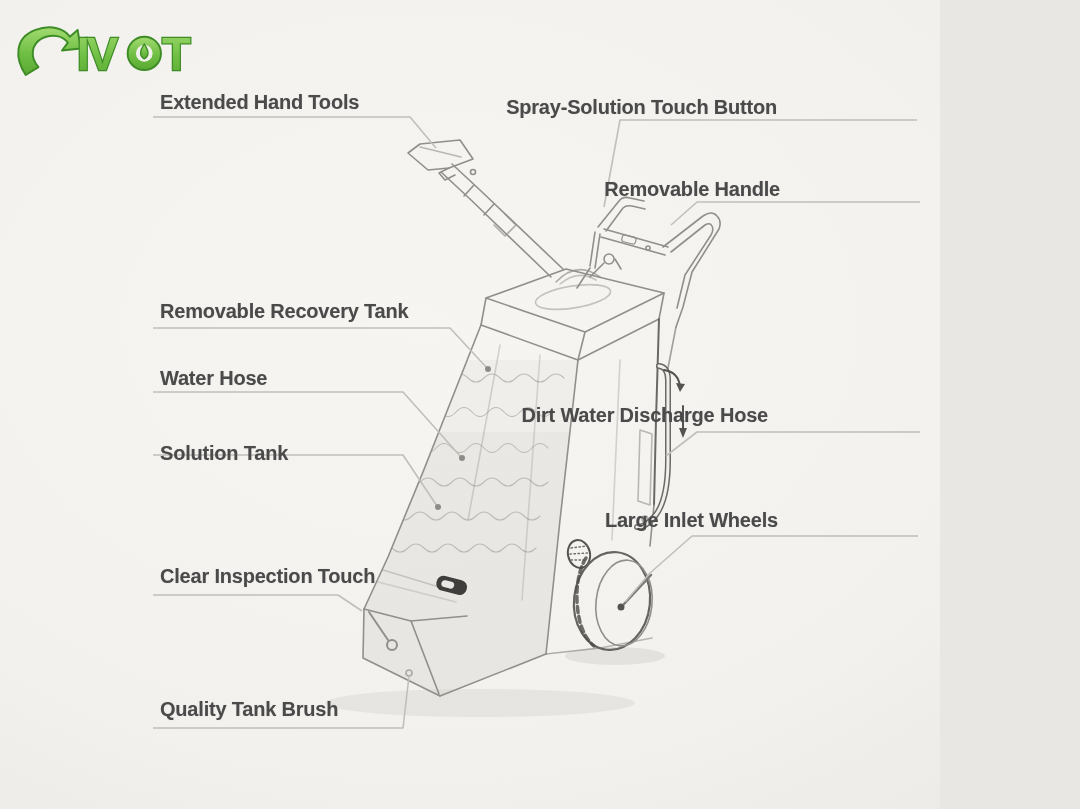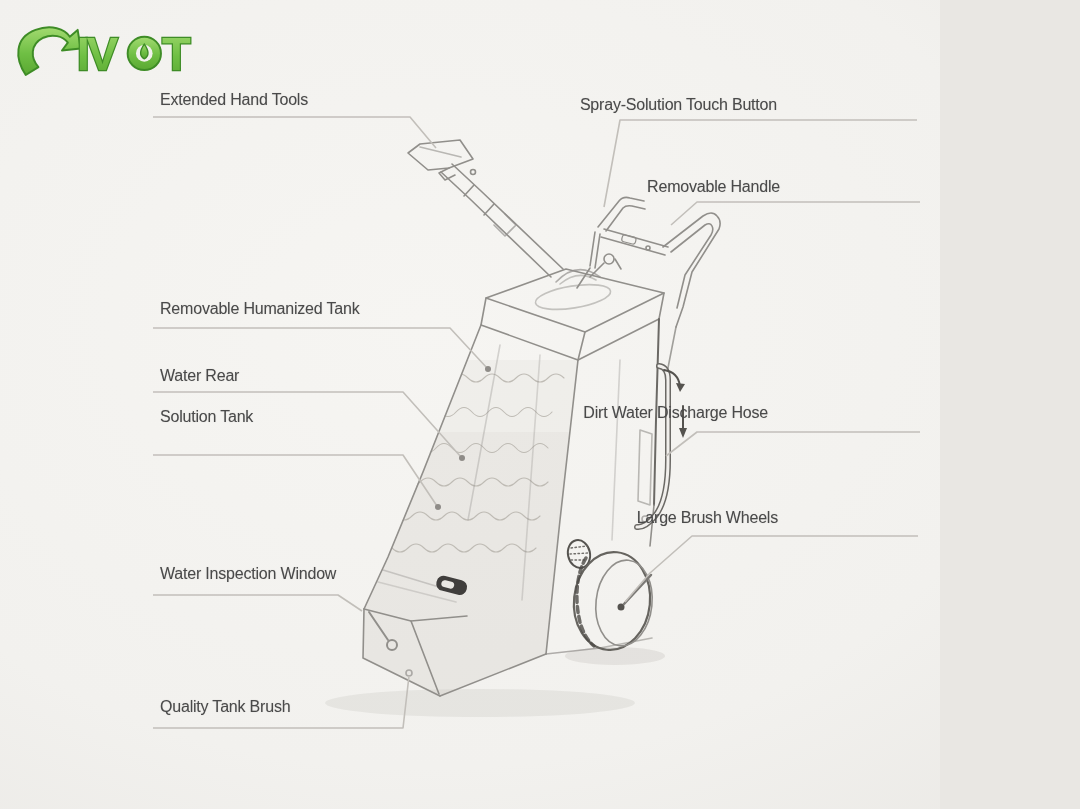--- a/index.html
+++ b/index.html
@@ -4,21 +4,21 @@
 <style>
   html,body{margin:0;padding:0;background:#e9e7e3;}
   .stage{
     position:relative;width:940px;height:809px;overflow:hidden;
     background:radial-gradient(120% 100% at 45% 40%, #f6f5f2 0%, #f2f1ee 55%, #e6e4e0 100%);
     font-family:"Liberation Sans", sans-serif;
   }
   .art{position:absolute;left:0;top:0;width:1080px;height:809px;}
   .lbl{
     position:absolute;
-    font-size:16px;font-weight:normal;color:#4a4a4a;letter-spacing:-0.2px;
+    font-size:20px;font-weight:bold;color:#4a4a4a;letter-spacing:-0.2px;
     white-space:nowrap;text-shadow:0 0 1px rgba(74,74,74,.25);
   }
   .lbl.right{text-align:center;}
   .logo{position:absolute;left:12px;top:18px;width:196px;height:62px;}
 </style>
 </head>
 <body>
 
 <div class="stage">
 
@@ -186,21 +186,21 @@
     <g fill="#8f8c88" stroke="none">
       <circle cx="488" cy="369" r="3"></circle>
       <circle cx="462" cy="458" r="3"></circle>
       <circle cx="438" cy="507" r="3"></circle>
     </g>
   </svg>
 
   <div class="lbl" style="left:160px;top:91px">Extended Hand Tools</div>
   <div class="lbl right" style="right:163px;top:96px">Spray-Solution Touch Button</div>
   <div class="lbl right" style="right:160px;top:178px">Removable Handle</div>
-  <div class="lbl" style="left:160px;top:300px">Removable Humanized Tank</div>
-  <div class="lbl" style="left:160px;top:367px">Water Rear</div>
-  <div class="lbl" style="left:160px;top:408px">Solution Tank</div>
+  <div class="lbl" style="left:160px;top:300px">Removable Recovery Tank</div>
+  <div class="lbl" style="left:160px;top:367px">Water Hose</div>
+  <div class="lbl" style="left:160px;top:442px">Solution Tank</div>
   <div class="lbl right" style="right:172px;top:404px">Dirt Water Discharge Hose</div>
-  <div class="lbl right" style="right:162px;top:509px">Large Brush Wheels</div>
-  <div class="lbl" style="left:160px;top:565px">Water Inspection Window</div>
+  <div class="lbl right" style="right:162px;top:509px">Large Inlet Wheels</div>
+  <div class="lbl" style="left:160px;top:565px">Clear Inspection Touch</div>
   <div class="lbl" style="left:160px;top:698px">Quality Tank Brush</div>
 
 </div>
 
 </body></html>

